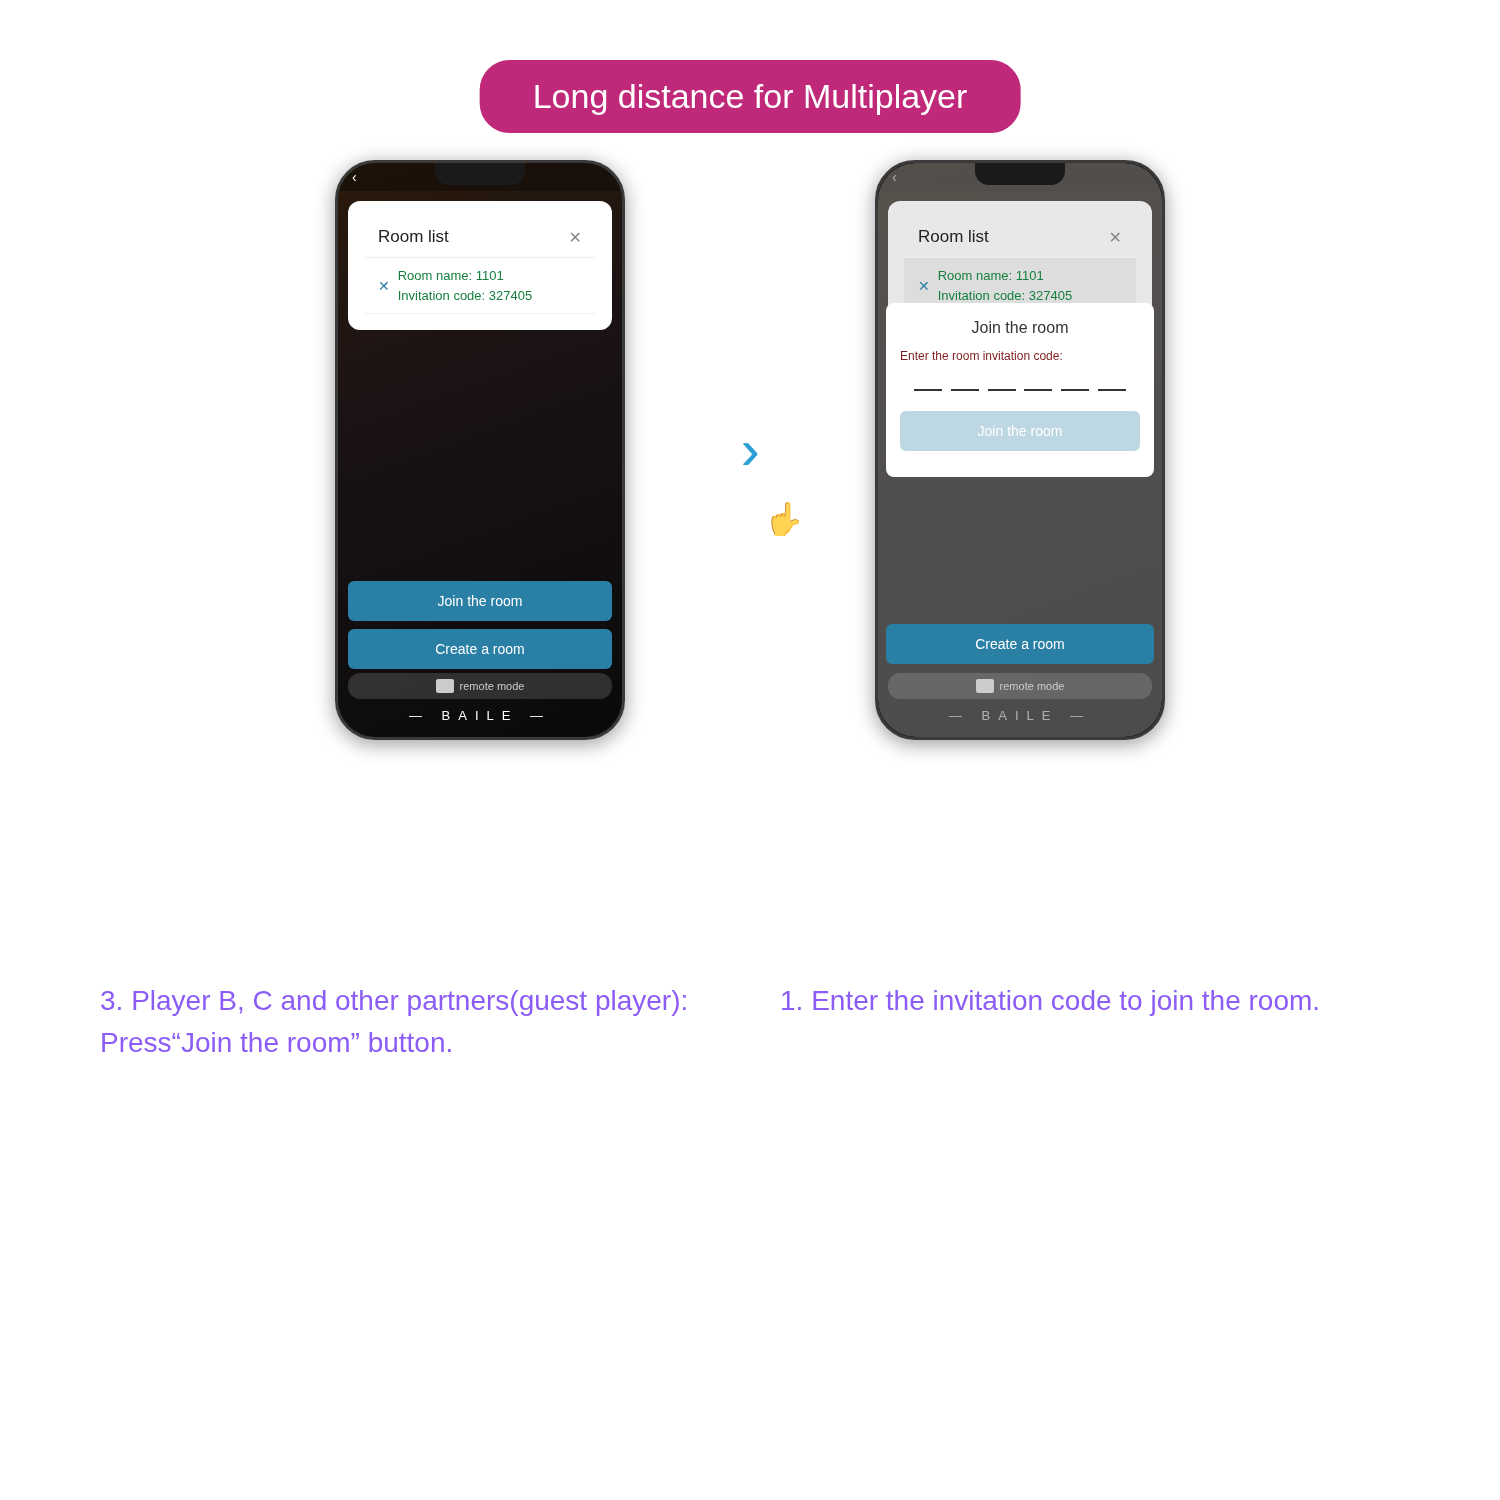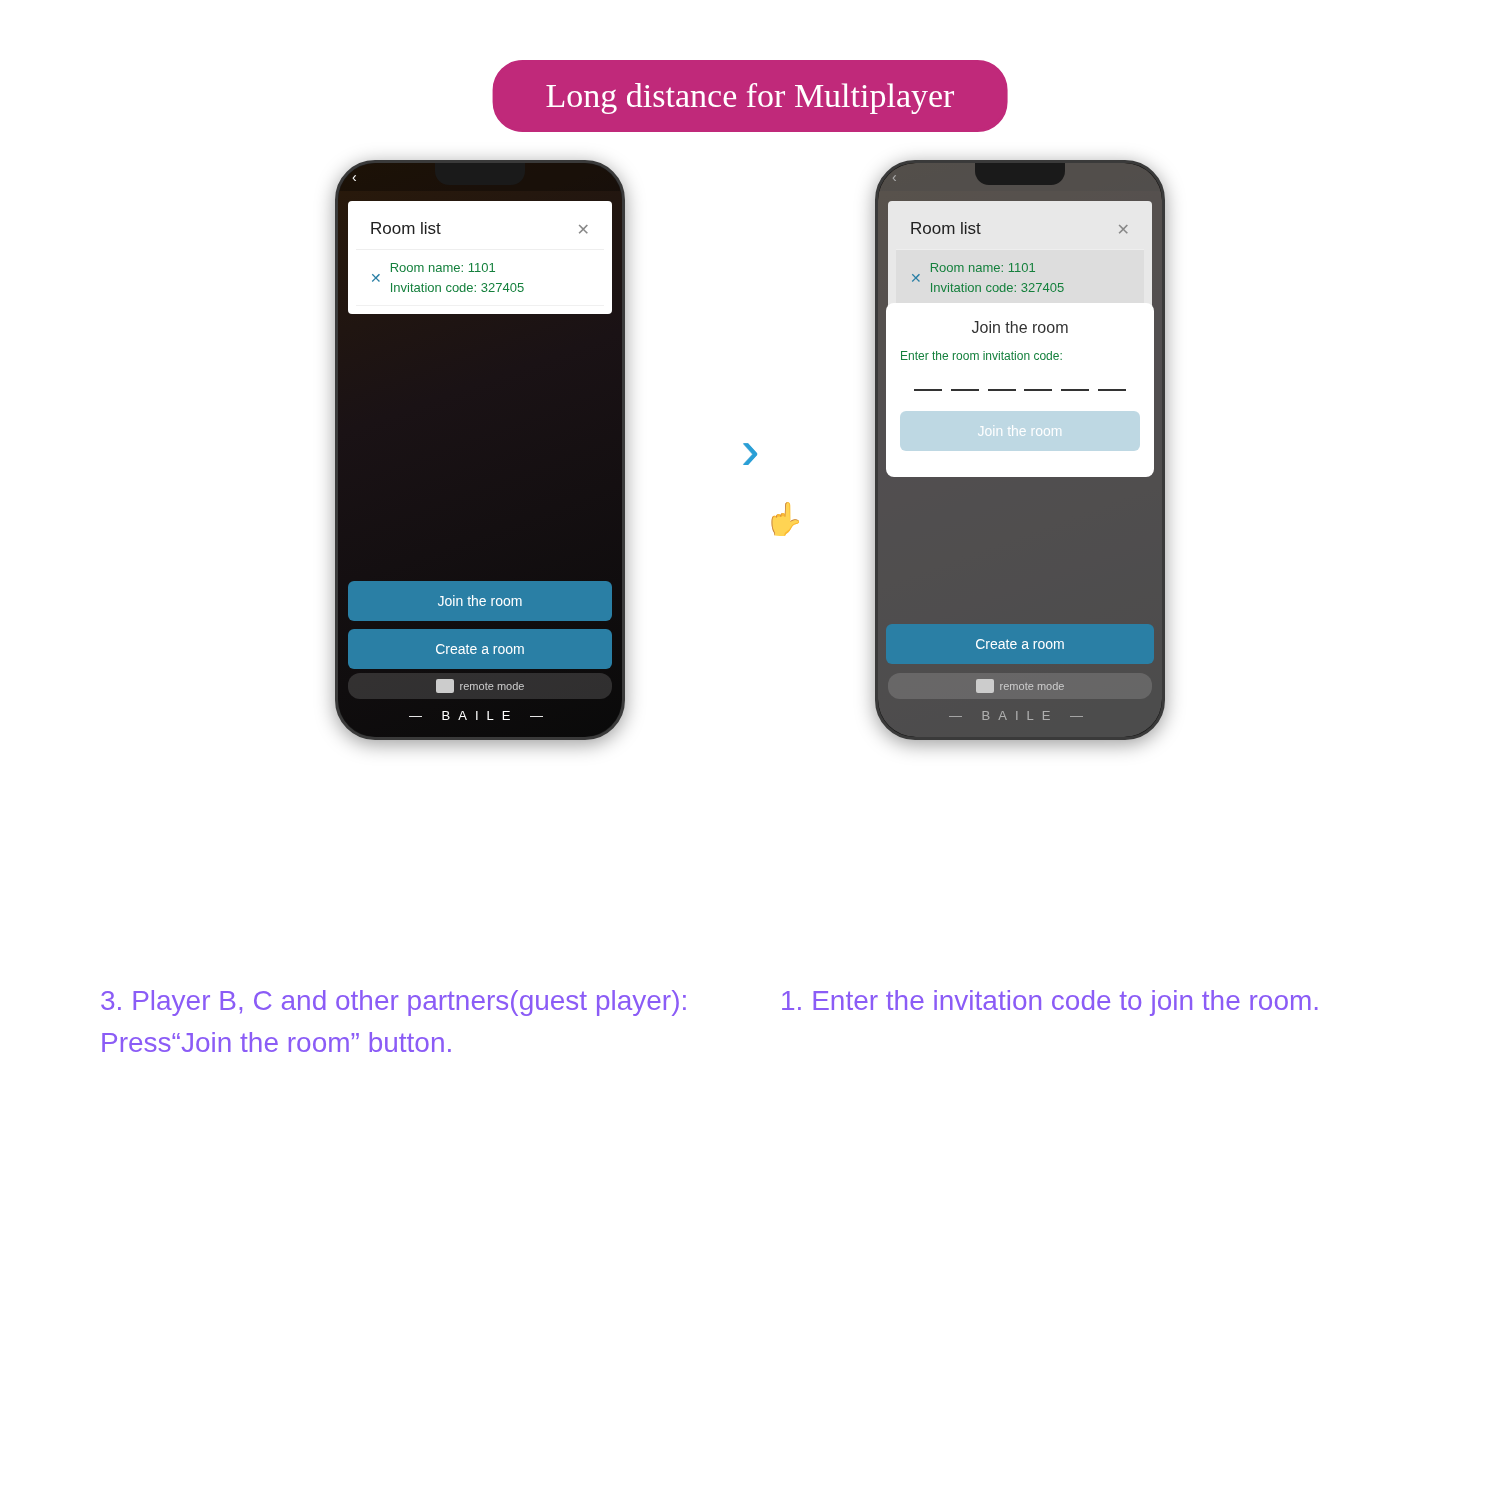--- a/index.html
+++ b/index.html
@@ -19,21 +19,20 @@
       left: 50%;
       transform: translateX(-50%);
       background: #c0297a;
       color: white;
       border-radius: 30px;
       padding: 14px 50px;
       font-size: 34px;
       font-weight: 500;
       white-space: nowrap;
       border: 3px solid #c0297a;
-      font-family: Liberation Serif, serif;
     }
 
     
     .phones-container {
       position: absolute;
       top: 160px;
       left: 50%;
       transform: translateX(-50%);
       display: flex;
       align-items: center;
@@ -136,23 +135,23 @@
       background: rgba(120,120,120,0.6);
     }
 
     
     .room-list-modal {
       position: absolute;
       top: 38px;
       left: 10px;
       right: 10px;
       background: white;
-      border-radius: 4px;
+      border-radius: 12px;
       z-index: 3;
-      padding: 8px;
+      padding: 16px;
       overflow: hidden;
     }
 
     .modal-header {
       display: flex;
       align-items: center;
       justify-content: space-between;
       padding: 10px 14px;
       border-bottom: 1px solid #eee;
     }
@@ -270,21 +269,21 @@
 
     .join-room-title {
       text-align: center;
       font-size: 16px;
       color: #333;
       margin-bottom: 12px;
     }
 
     .join-room-label {
       font-size: 12px;
-      color: #15803d;
+      color: #7f1d1d;
       margin-bottom: 16px;
     }
 
     .code-input-line {
       display: flex;
       justify-content: space-around;
       margin-bottom: 20px;
       padding: 0 10px;
     }
 

